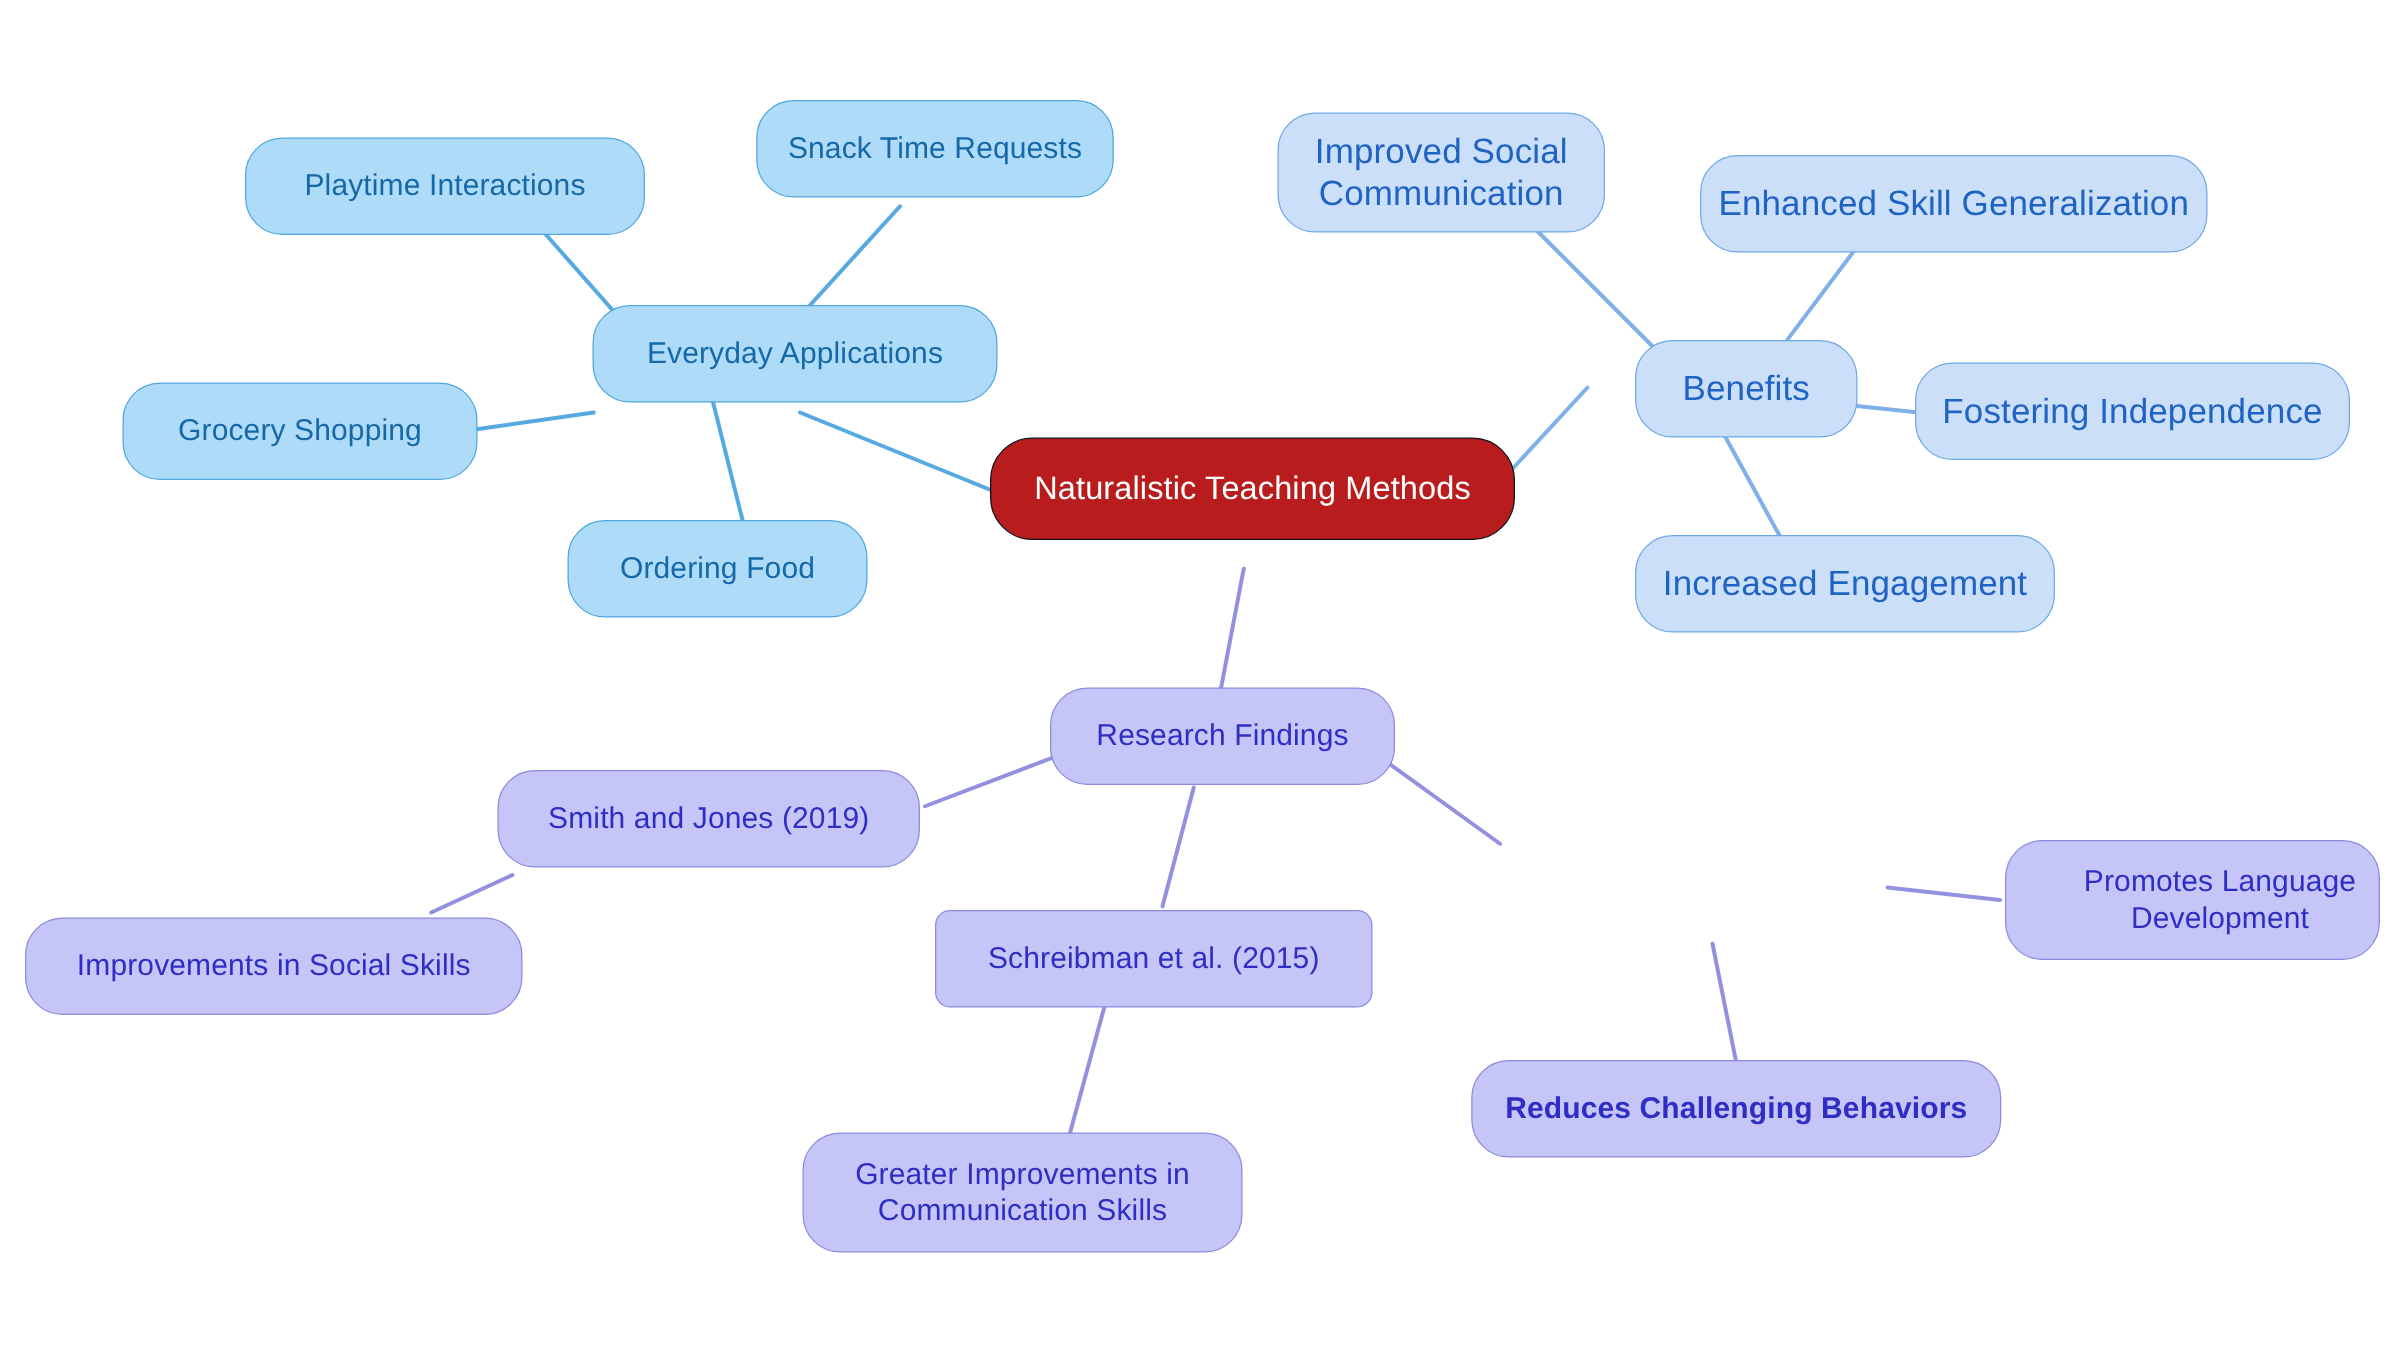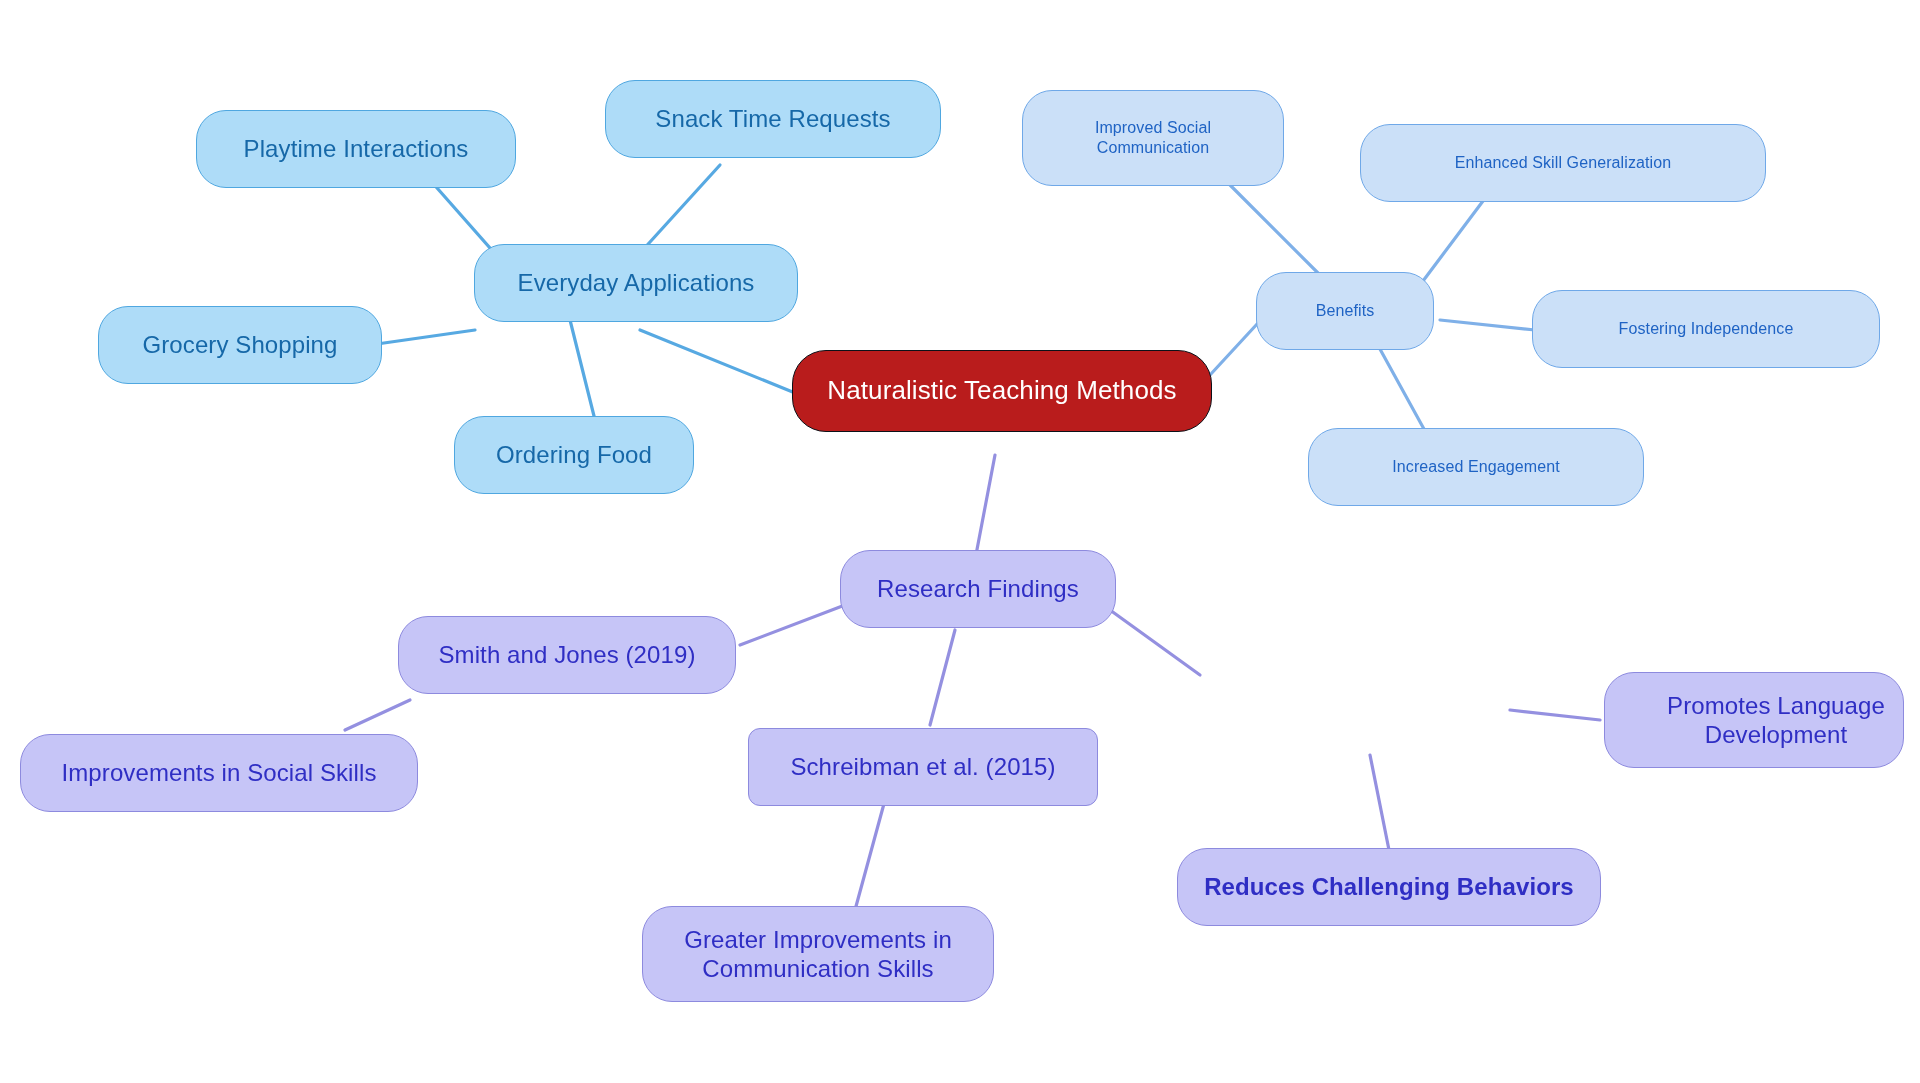--- a/index.html
+++ b/index.html
@@ -54,21 +54,21 @@
     border-color: #4fa7e0;
     color: #1668a8;
     border-radius: 30px;
     font-size: 24px;
   }
   .node-paleblue {
     background: #cbe0f8;
     border-color: #6fa8e8;
     color: #1f63c4;
     border-radius: 30px;
-    font-size: 16px;
+    font-size: 28px;
   }
   .node-purple {
     background: #c6c5f7;
     border-color: #8d8ade;
     color: #2f2ec4;
     border-radius: 30px;
     font-size: 24px;
   }
 </style>
 </head>
@@ -105,27 +105,27 @@
       <path d="M 1370 755 L 1390 855"></path>
     </g>
   </svg>
 
   <div class="node node-root" style="left:792px; top:350px; width:420px; height:82px;">Naturalistic Teaching Methods</div>
 
   <div class="node node-blue" style="left:474px; top:244px; width:324px; height:78px;">Everyday Applications</div>
 
   <div class="node node-blue" style="left:196px; top:110px; width:320px; height:78px;">Playtime Interactions</div>
 
-  <div class="node node-blue" style="left:605px; top:80px; width:336px; height:78px;">Snack Time Requests</div>
+  <div class="node node-blue" style="left:605px; top:80px; width:286px; height:78px;">Snack Time Requests</div>
 
   <div class="node node-blue" style="left:98px; top:306px; width:284px; height:78px;text-align:right;">Grocery Shopping</div>
 
   <div class="node node-blue" style="left:454px; top:416px; width:240px; height:78px;">Ordering Food</div>
 
-  <div class="node node-paleblue" style="left:1256px; top:272px; width:178px; height:78px;">Benefits</div>
+  <div class="node node-paleblue" style="left:1308px; top:272px; width:178px; height:78px;">Benefits</div>
 
   <div class="node node-paleblue" style="left:1022px; top:90px; width:262px; height:96px;">Improved Social
 Communication</div>
 
   <div class="node node-paleblue" style="left:1360px; top:124px; width:406px; height:78px;">Enhanced Skill Generalization</div>
 
   <div class="node node-paleblue" style="left:1532px; top:290px; width:348px; height:78px;">Fostering Independence</div>
 
   <div class="node node-paleblue" style="left:1308px; top:428px; width:336px; height:78px;">Increased Engagement</div>
 

